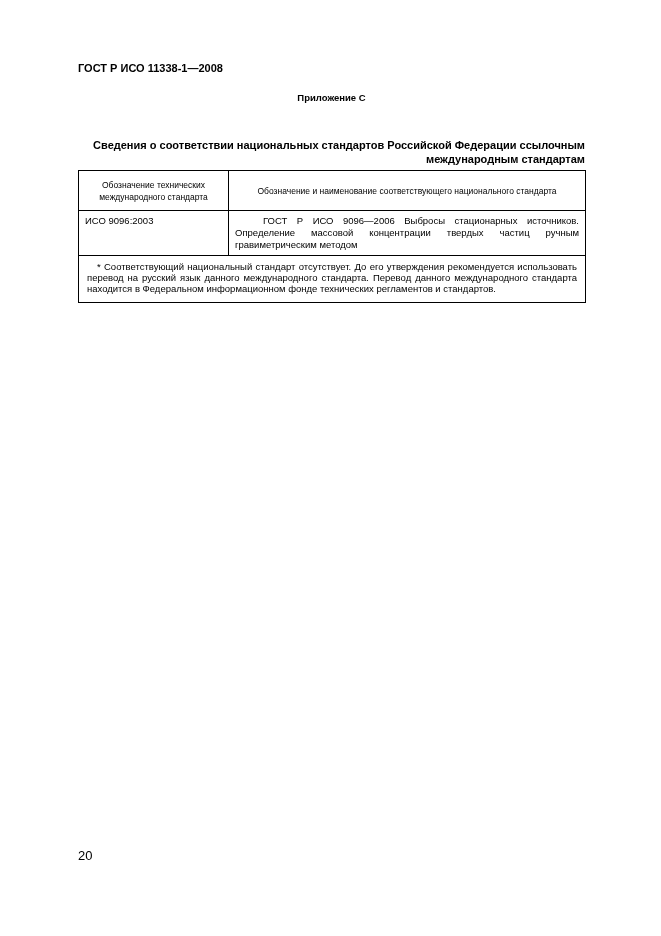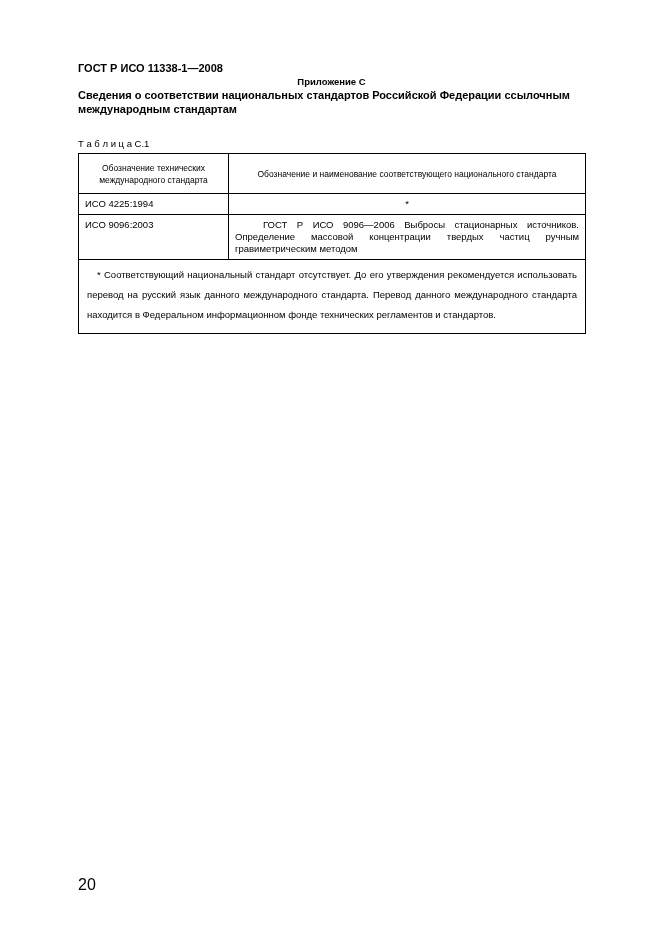--- a/index.html
+++ b/index.html
@@ -19,28 +19,29 @@
     width: 661px;
     height: 936px;
     padding: 62px 76px 0 78px;
   }
   .doc-header {
     font-size: 11px;
     font-weight: bold;
     text-align: left;
   }
   .appendix {
-    margin-top: 2px;
+    margin-top: 18px;
     text-align: center;
     font-size: 9.5px;
     font-weight: bold;
     line-height: 12px;
   }
   .section-title {
-    text-align: left;
+    margin-top: 34px;
+    text-align: right;
     font-size: 11px;
     font-weight: bold;
     line-height: 14px;
   }
   .table-label {
     margin-top: 22px;
     font-size: 9.5px;
     letter-spacing: 0;
   }
   table.std-table {
@@ -78,61 +79,55 @@
     text-align: justify;
     text-indent: 28px;
     padding: 4px 8px;
     margin-left: 44px;
   }
   tr.footnote-row td {
     text-align: justify;
     text-indent: 10px;
     padding: 5px 8px 8px 8px;
     font-size: 9.5px;
-    line-height: 20px;
+    line-height: 11px;
   }
   .page-number {
     position: absolute;
     left: 78px;
     top: 848px;
-    font-size: 16px;
-    margin-top: 28px;
+    font-size: 13px;
   }
 </style>
 </head>
 <body>
 
 <div class="page">
 
   <div class="doc-header">ГОСТ Р ИСО 11338-1—2008</div>
 
   <div class="appendix">
     <div>Приложение С</div>
   </div>
 
   <div class="section-title">Сведения о соответствии национальных стандартов Российской Федерации ссылочным международным стандартам</div>
 
-  <div class="table-label">Т а б л и ц а   С.1</div>
 
   <table class="std-table">
     <colgroup>
       <col class="c1">
       <col class="c2">
     </colgroup>
     <thead>
       <tr>
         <th>Обозначение технических международного стандарта</th>
         <th>Обозначение и наименование соответствующего национального стандарта</th>
       </tr>
     </thead>
     <tbody>
-      <tr>
-        <td class="cell-left">ИСО 4225:1994</td>
-        <td class="cell-center">*</td>
-      </tr>
       <tr>
         <td class="cell-left">ИСО 9096:2003</td>
         <td class="cell-para">ГОСТ Р ИСО 9096—2006 Выбросы стационарных источников. Определение массовой концентрации твердых частиц ручным гравиметрическим методом</td>
       </tr>
       <tr class="footnote-row">
         <td colspan="2">* Соответствующий национальный стандарт отсутствует. До его утверждения рекомендуется использовать перевод на русский язык данного международного стандарта. Перевод данного международного стандарта находится в Федеральном информационном фонде технических регламентов и стандартов.</td>
       </tr>
     </tbody>
   </table>
 

